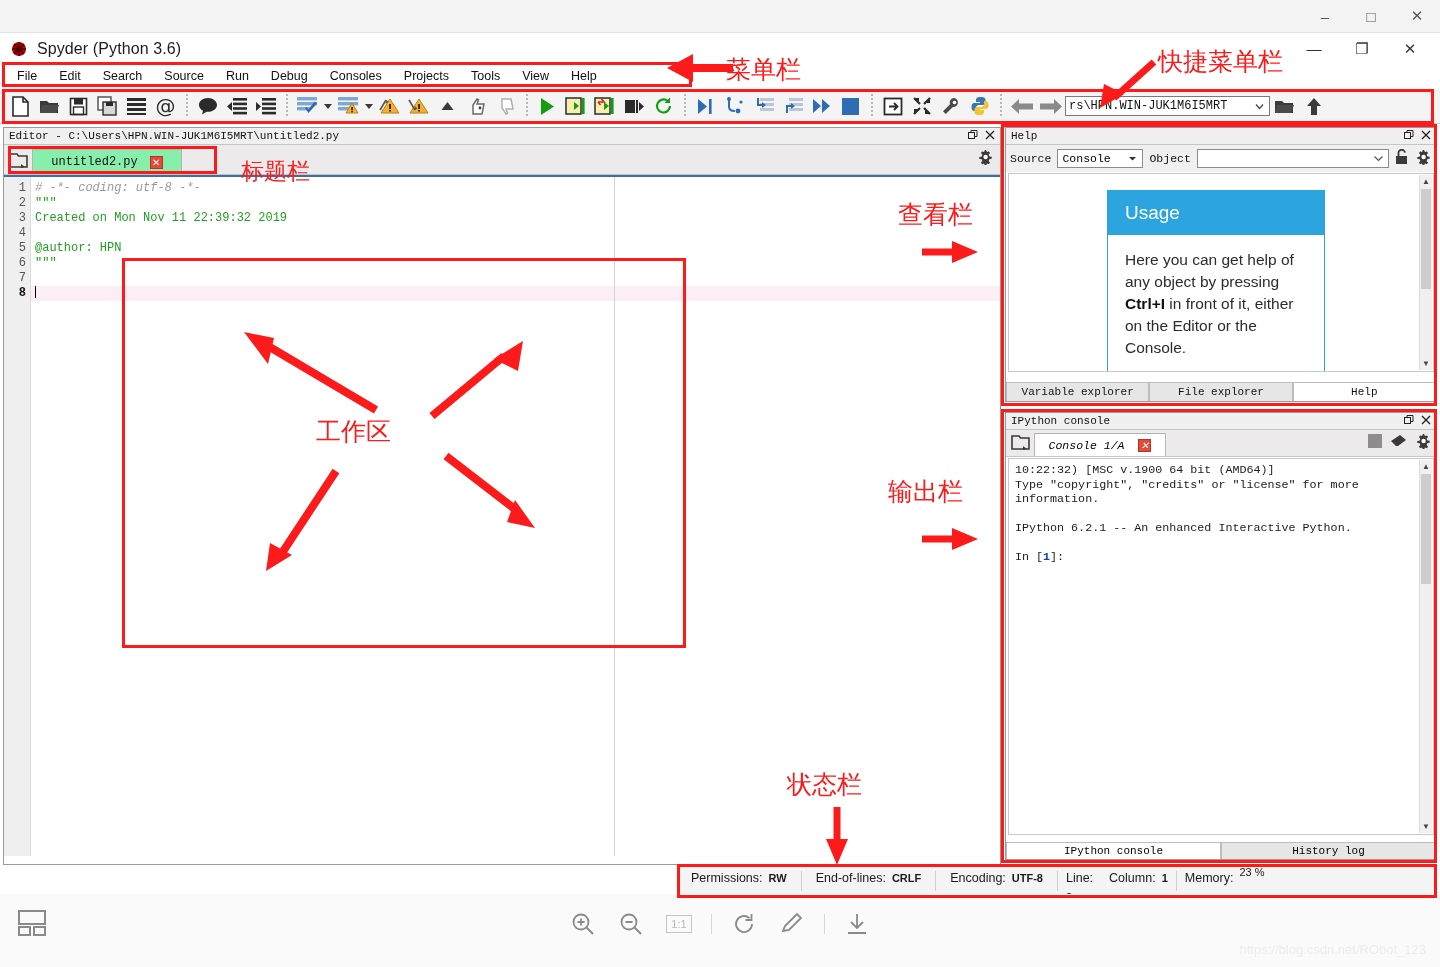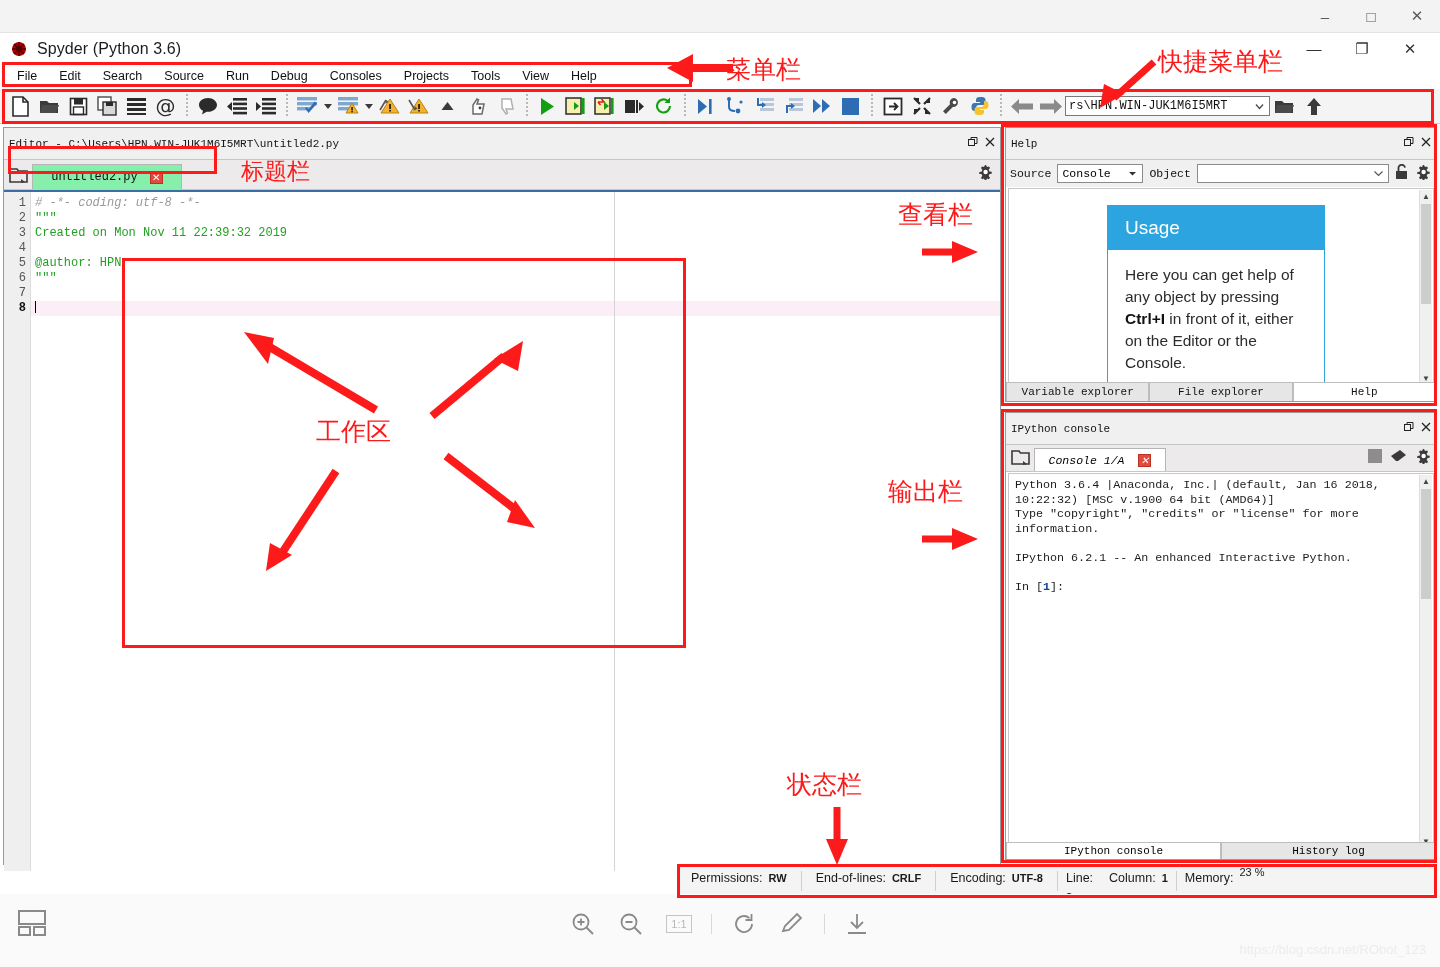--- a/index.html
+++ b/index.html
@@ -55,21 +55,21 @@
   .pathbox {
     width:205px; height:20px; border:1px solid #7a7a7a; background:#fff;
     display:flex; align-items:center; font-family:"Liberation Mono",monospace;
     font-size:12px; color:#111; padding-left:3px; position:relative;
   }
   .pathbox .pcaret { position:absolute; right:5px; top:4px; width:9px; height:9px; }
 
   
   .panel { position:absolute; background:#fff; border:1px solid #9a9a9a; }
   .panel-hdr {
-    height:32px; background:#f0f0f0; border-bottom:1px solid #c6c6c6;
+    height:17px; background:#f0f0f0; border-bottom:1px solid #c6c6c6;
     display:flex; align-items:center; padding-left:5px;
     font-family:"Liberation Mono", monospace; font-size:11px; color:#111;
   }
   .panel-hdr .hdr-btns { margin-left:auto; display:flex; align-items:center; gap:7px; padding-right:5px; }
   .hbtn { font-size:11px; color:#222; line-height:1; }
 
   
   #editor-panel { left:3px; top:127px; width:998px; height:738px; border:1px solid #9a9a9a; }
   .tabbar { height:30px; background:#eceaea; border-bottom:1px solid #c6c6c6; display:flex; align-items:flex-end; position:relative; }
   .tb-browse { width:28px; height:28px; display:flex; align-items:center; justify-content:center; }
@@ -680,21 +680,20 @@
         <span>
           <svg width="16" height="16" viewBox="0 0 16 16">
               <path d="M8 1l1 2 2-.6 1 1.7-1.4 1.6.9 1.9 2.2.2v2l-2.2.3-.9 1.8 1.4 1.7-1 1.7-2-.7-1 2H7l-1-2-2 .7-1-1.7 1.4-1.7-.9-1.8L1.3 10V8l2.2-.2.9-1.9L3 4.1l1-1.7 2 .6 1-2z" fill="#3a3a3a"></path>
               <circle cx="7.6" cy="8" r="2.2" fill="#fff"></circle>
             </svg>
         </span>
       </div>
     </div>
 
     <div class="con-body">
-      <div class="con-line">Python 3.6.4 |Anaconda, Inc.| (default, Jan 16 2018,</div>
       <div class="con-line">10:22:32) [MSC v.1900 64 bit (AMD64)]</div>
       <div class="con-line">Type "copyright", "credits" or "license" for more</div>
       <div class="con-line">information.</div>
       <div class="con-line">&nbsp;</div>
       <div class="con-line">IPython 6.2.1 -- An enhanced Interactive Python.</div>
       <div class="con-line">&nbsp;</div>
       <div class="con-line con-in"><span>In [</span><b>1</b><span>]:</span></div>
       <div class="vscroll">
         <div class="vs-arrow">▲</div>
         <div class="vs-thumb" style="top:14px; height:110px;"></div>

